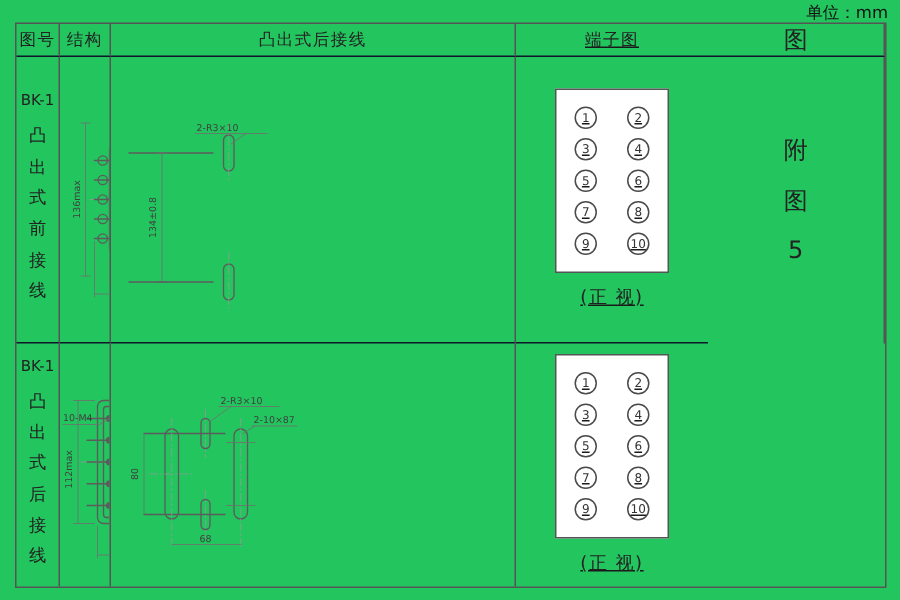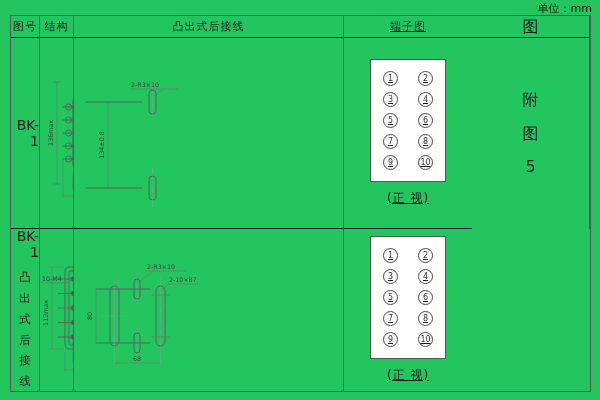--- a/index.html
+++ b/index.html
@@ -12,21 +12,21 @@
          grid-template-rows:22px 191px 1fr; }
   .cell { border-right:1px solid #555; border-bottom:1px solid #0f172a; position:relative;
           display:flex; align-items:center; justify-content:center; overflow:hidden; box-sizing:border-box; }
   .cell.last { border-right:none;text-decoration:underline; }
   .cell.bot  { border-bottom:none; }
   .hdr { font-size:11px; color:#222; letter-spacing:1px; white-space:nowrap; }
   .vtext { width:16px; font-size:11.5px; line-height:1.8; text-align:center;
            word-break:break-all; color:#222; }
   .fig { font-size:16px; line-height:2.1; }
   .structblock { display:flex; flex-direction:column; align-items:center; gap:7px; }
-  .model { font-size:14px; color:#222;text-align:right; }
+  .model { font-size:10px; color:#222;text-align:right; }
   svg.draw { position:absolute; left:0; top:0; }
   g.s { stroke:#5c5c5c; stroke-width:0.9; fill:none; stroke-linecap:round; }
   g.s .f  { fill:#5c5c5c; stroke:none; }
   g.s .thin { stroke-width:0.55; stroke:#707070; }
   g.s .cl { stroke-width:0.5; stroke:#9a9a9a; stroke-dasharray:5 2 1 2; }
   text.dim { font-size:6.3px; fill:#3f3f3f; stroke:none; font-family:"DejaVu Sans",sans-serif; }
   .tpanel { display:flex; flex-direction:column; align-items:center; gap:8px; }
   .tbox { border:1.5px solid #555; display:flex; gap:20px; padding:11px 12px; background:#fff; }
   .tcol { display:flex; flex-direction:column; gap:6px; }
   .circ { width:13px; height:13px; border:1px solid #4a4a4a; border-radius:50%;
@@ -54,20 +54,21 @@
         <span class="hdr">端子图</span>
       </div>
 
     <div class="cell">
       <div class="vtext fig">附图5</div>
     </div>
 
     <div class="cell">
       <div class="structblock">
         <div class="model">BK-1</div>
+        <div class="vtext">凸出式前接线</div>
       </div>
     </div>
 
     <div class="cell">
       <svg class="draw" width="270" height="191" viewBox="0 0 270 191">
         <g class="s">
 
           <rect x="33" y="56" width="57" height="78" rx="7"></rect>
           <rect x="37" y="60" width="49" height="70" rx="4"></rect>
           <line class="cl" x1="20" y1="95" x2="103" y2="95"></line>

